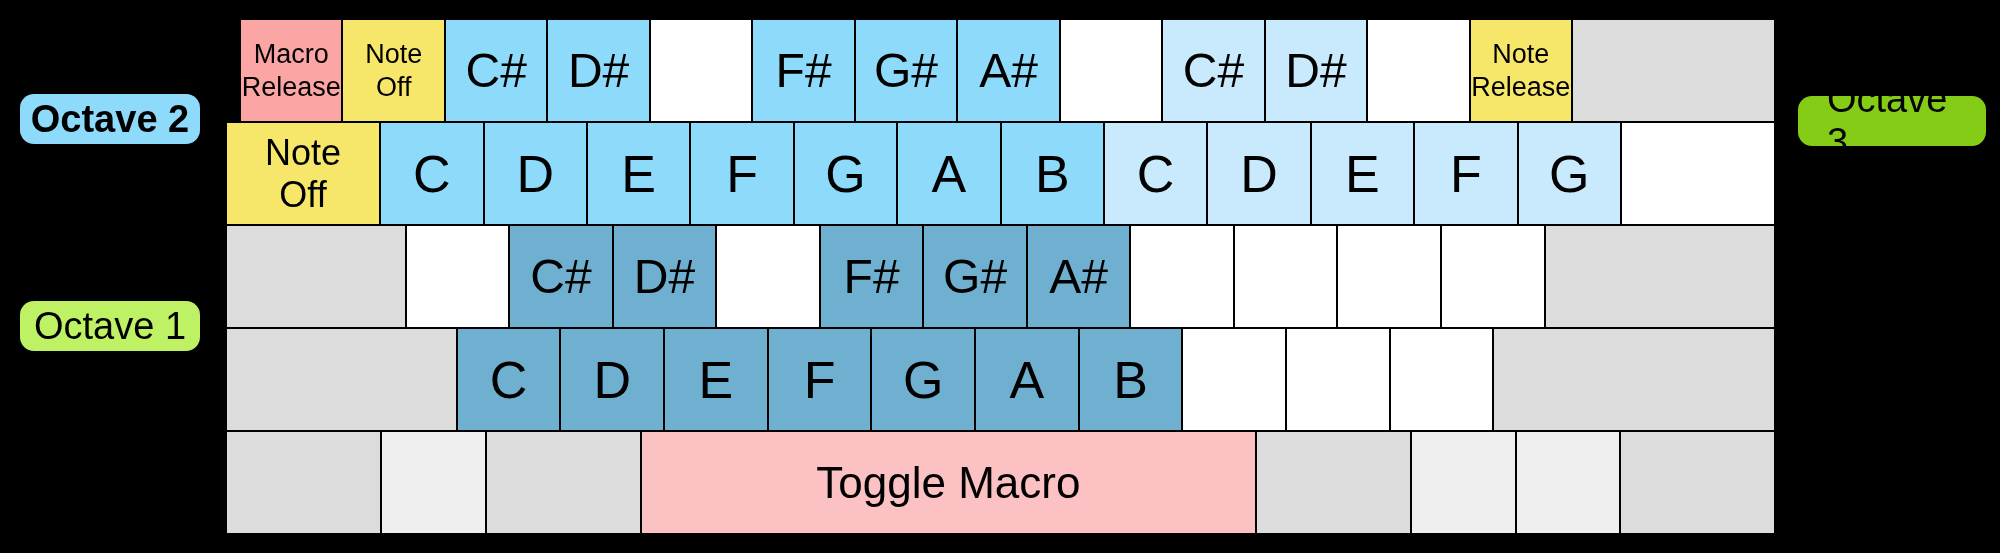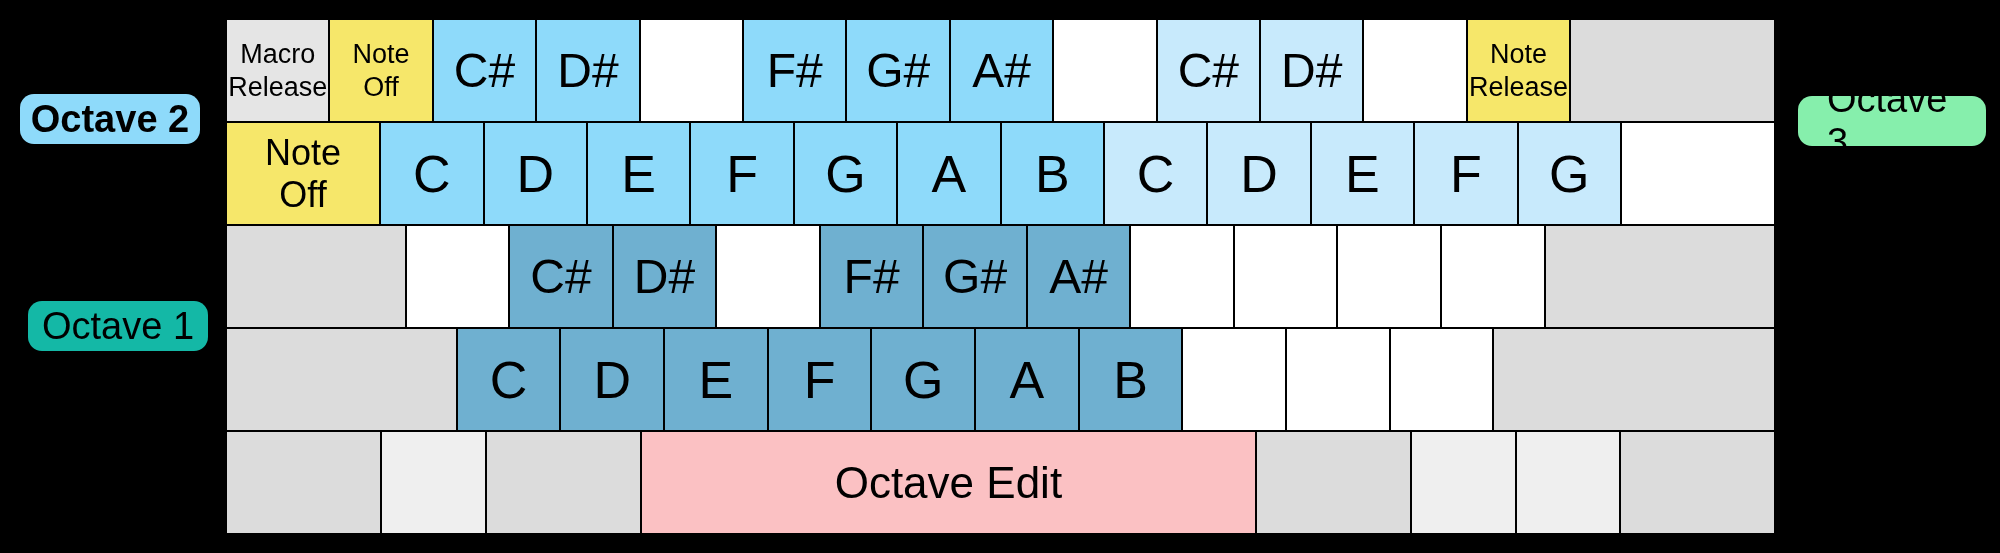--- a/index.html
+++ b/index.html
@@ -63,25 +63,25 @@
   }
   .pill-octave2 { left: 20px;   top: 94px;  width: 180px; }
   .pill-octave1 { left: 20px;   top: 301px; width: 180px; }
   .pill-octave3 { left: 1798px; top: 96px;  width: 188px; }
 </style>
 </head>
 <body>
 
 <div class="stage">
   <div class="pill pill-octave2" style="background: rgb(142, 218, 250); font-weight: bold;">Octave 2</div>
-  <div class="pill pill-octave1" style="background: #14b8a6; margin-left: 8px;">Octave 1</div>
-  <div class="pill pill-octave3" style="background: #86efac; padding-left: 29px;">Octave 3</div>
+  <div class="pill pill-octave1" style="background: #bef264;">Octave 1</div>
+  <div class="pill pill-octave3" style="background: #84cc16; padding-left: 29px;">Octave 3</div>
   <div class="keyboard">
       <div class="row">
-        <div class="key size-small" style="background: #e5e5e5; flex: 1 1 0%;">Macro
+        <div class="key size-small" style="background: #fca5a5; flex: 1 1 0%; margin-left: 14px;">Macro
 Release</div>
         <div class="key size-small" style="background: rgb(246, 231, 106); flex: 1 1 0%;">Note
 Off</div>
         <div class="key size-sharp" style="background: rgb(142, 218, 250); flex: 1 1 0%;">C#</div>
         <div class="key size-sharp" style="background: rgb(142, 218, 250); flex: 1 1 0%;">D#</div>
         <div class="key size-blank" style="background: rgb(255, 255, 255); flex: 1 1 0%;"></div>
         <div class="key size-sharp" style="background: rgb(142, 218, 250); flex: 1 1 0%;">F#</div>
         <div class="key size-sharp" style="background: rgb(142, 218, 250); flex: 1 1 0%;">G#</div>
         <div class="key size-sharp" style="background: rgb(142, 218, 250); flex: 1 1 0%;">A#</div>
         <div class="key size-blank" style="background: rgb(255, 255, 255); flex: 1 1 0%;"></div>
@@ -135,20 +135,20 @@
         <div class="key size-note" style="background: rgb(111, 176, 208); flex: 1 1 0%;">B</div>
         <div class="key size-blank" style="background: rgb(255, 255, 255); flex: 1 1 0%;"></div>
         <div class="key size-blank" style="background: rgb(255, 255, 255); flex: 1 1 0%;"></div>
         <div class="key size-blank" style="background: rgb(255, 255, 255); flex: 1 1 0%;"></div>
         <div class="key size-blank" style="background: rgb(220, 220, 220); flex: 2.75 2.75 0%;"></div>
       </div>
       <div class="row">
         <div class="key size-blank" style="background: rgb(220, 220, 220); flex: 1.5 1.5 0%;"></div>
         <div class="key size-blank" style="background: rgb(239, 239, 239); flex: 1 1 0%;"></div>
         <div class="key size-blank" style="background: rgb(220, 220, 220); flex: 1.5 1.5 0%;"></div>
-        <div class="key size-toggle" style="background: rgb(251, 193, 195); flex: 6 6 0%;">Octave Edit</div>
+        <div class="key size-toggle" style="background: rgb(251, 193, 195); flex: 6 6 0%;">Toggle Macro</div>
         <div class="key size-blank" style="background: rgb(220, 220, 220); flex: 1.5 1.5 0%;"></div>
         <div class="key size-blank" style="background: rgb(239, 239, 239); flex: 1 1 0%;"></div>
         <div class="key size-blank" style="background: rgb(239, 239, 239); flex: 1 1 0%;"></div>
         <div class="key size-blank" style="background: rgb(220, 220, 220); flex: 1.5 1.5 0%;"></div>
       </div>
     </div>
 </div>
 
 </body></html>

